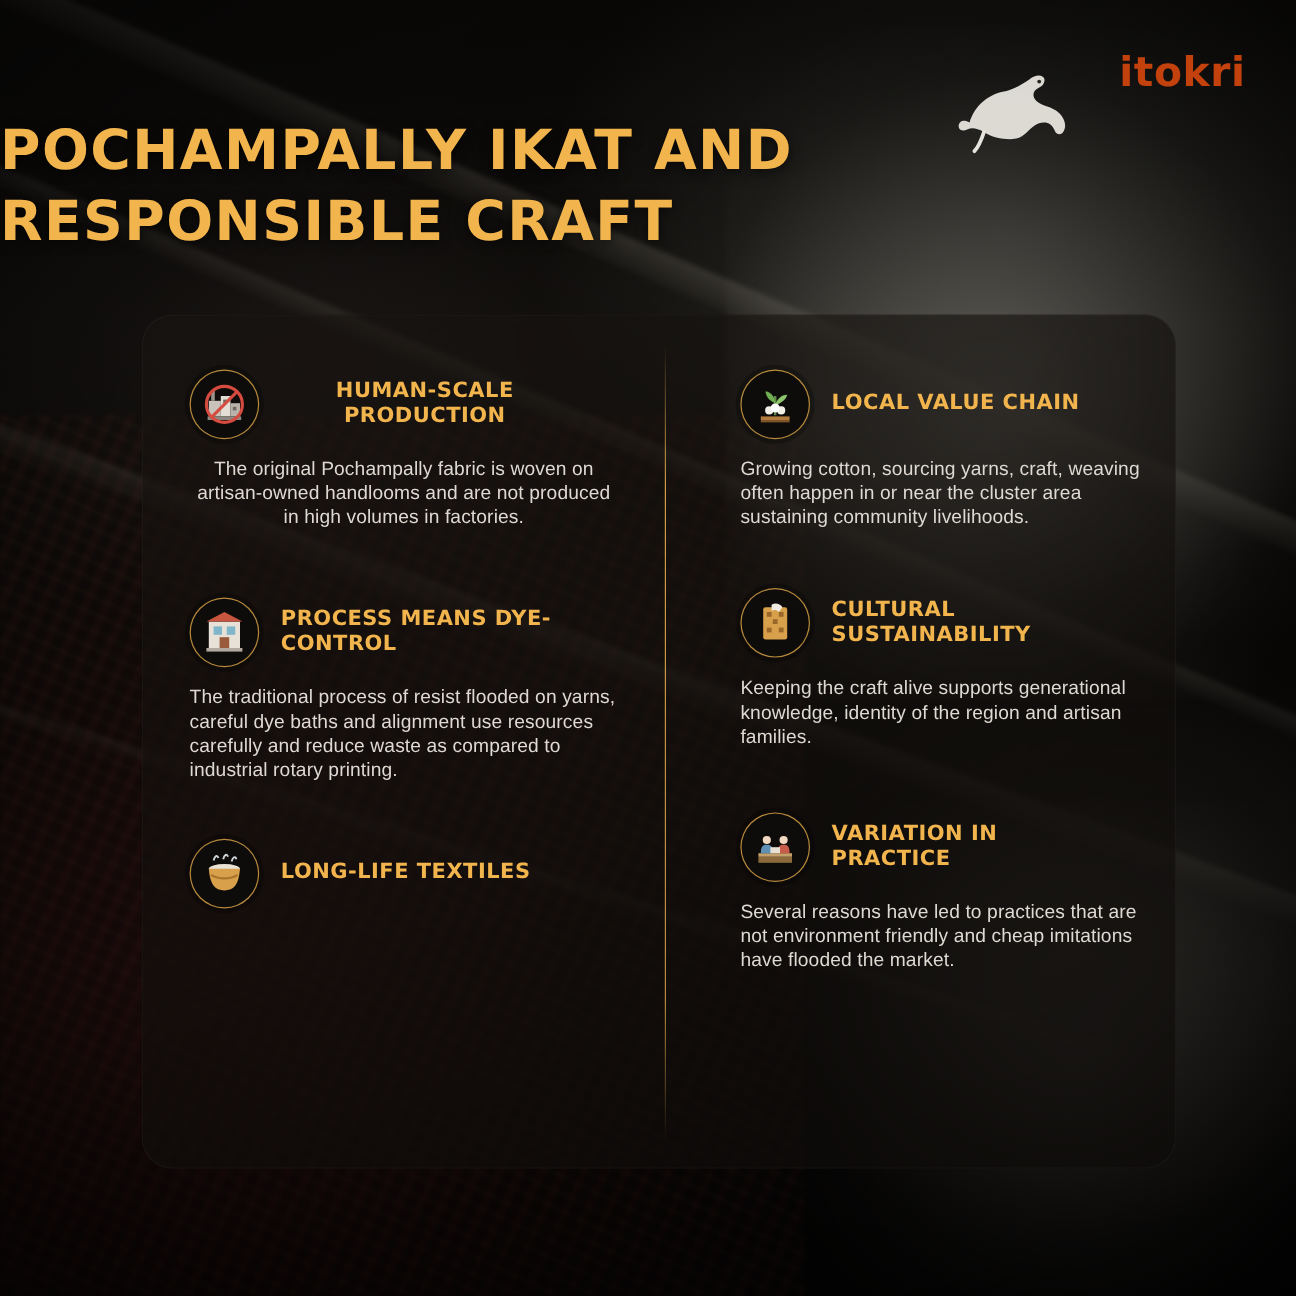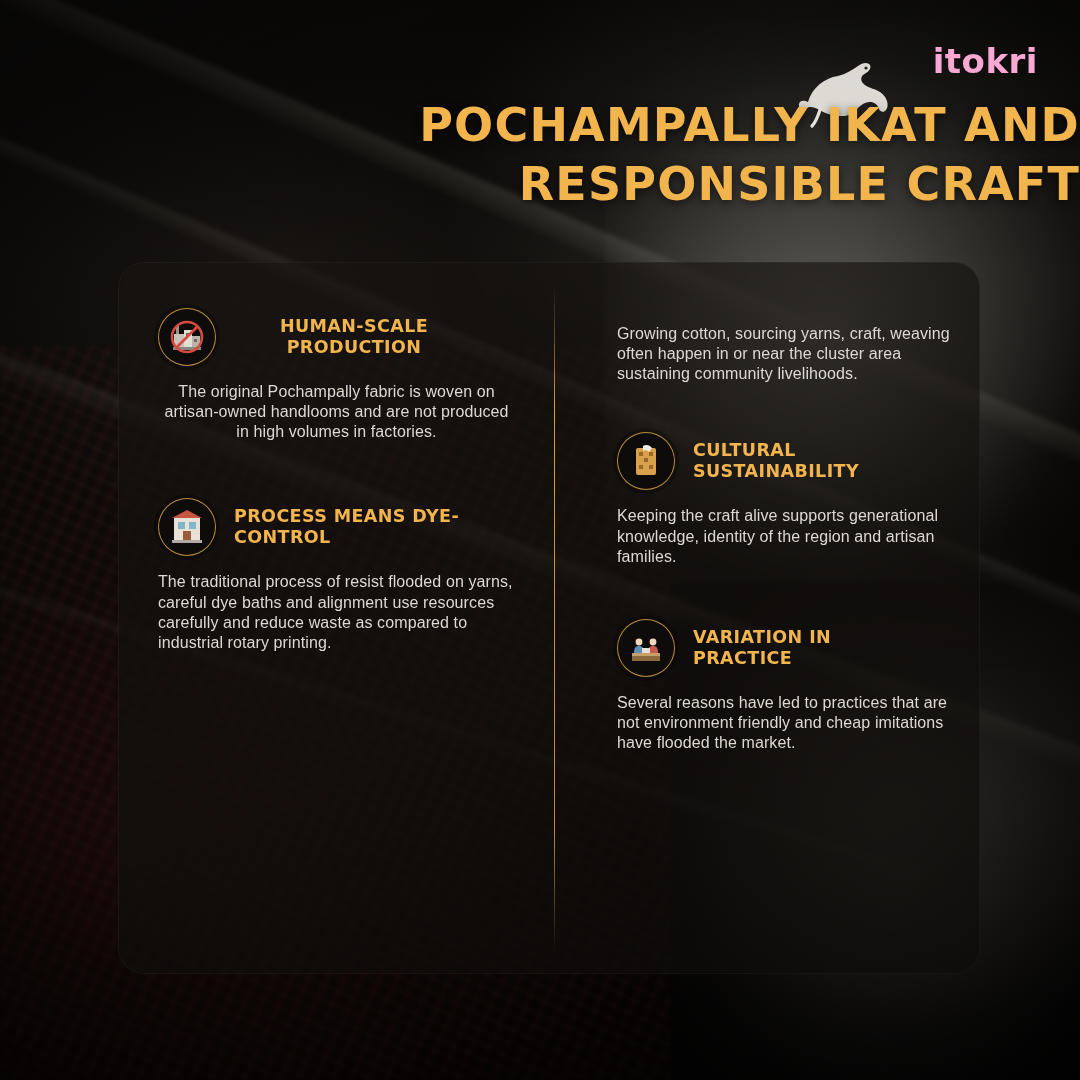--- a/index.html
+++ b/index.html
@@ -73,21 +73,21 @@
     background:
       radial-gradient(ellipse 75% 70% at 50% 50%, rgba(0,0,0,0.15), rgba(0,0,0,0.72) 100%),
       linear-gradient(180deg, rgba(0,0,0,0.35), rgba(0,0,0,0.10) 25%, rgba(0,0,0,0.30) 75%, rgba(0,0,0,0.55));
   }
 
   
   .brand {
     position: absolute;
     top: 44px;
     right: 42px;
-    color: #f9a8d4;
+    color: #c2410c;
     font-size: 34px;
     font-weight: 700;
     letter-spacing: 0.5px;
     line-height: 1;
     font-family: "DejaVu Sans", sans-serif;
   }
   .leopard {
     position: absolute;
     top: 52px;
     right: 180px;
@@ -95,21 +95,21 @@
     height: 80px;
     opacity: 0.95;
   }
 
   
   .title {
     position: absolute;
     top: 96px;
     left: 0;
     width: 100%;
-    text-align: right;
+    text-align: left;
     color: #f2b54e;
     font-size: 46px;
     font-weight: 800;
     letter-spacing: 1.2px;
     line-height: 1.28;
     text-transform: uppercase;
     text-shadow: 0 2px 10px rgba(0,0,0,0.6);
     font-family: "DejaVu Sans", sans-serif;
   }
   .title .line2 { display: block; }
@@ -259,27 +259,55 @@
                 <rect x="17" y="25" width="8" height="9" fill="#9a5b3c"></rect>
                 <rect x="6" y="34" width="30" height="3" fill="#b2aaa0"></rect>
               </svg>
             </div>
             <div class="item-title">PROCESS MEANS DYE-CONTROL</div>
           </div>
           <div class="item-body">The traditional process of resist flooded on yarns, careful dye baths and alignment use resources carefully and reduce waste as compared to industrial rotary printing.</div>
         </div>
 
         <div class="item">
+          <div class="item-head">
+            <div class="badge">
+              <svg width="42" height="42" viewBox="0 0 42 42">
+                <path d="M12 10 C13 6 15 5 16 8" stroke="#cfd6da" stroke-width="1.6" fill="none"></path>
+                <path d="M20 9 C21 5 23 4 24 7" stroke="#cfd6da" stroke-width="1.6" fill="none"></path>
+                <path d="M27 11 C28 7 30 6 31 9" stroke="#cfd6da" stroke-width="1.6" fill="none"></path>
+                <ellipse cx="21" cy="17" rx="13" ry="4" fill="#e8e2d6"></ellipse>
+                <path d="M8 17 C9 30 13 35 21 35 C29 35 33 30 34 17 Z" fill="#d8a04a"></path>
+                <path d="M10 22 C16 26 26 26 32 22" stroke="#a8742c" stroke-width="1.8" fill="none"></path>
+              </svg>
+            </div>
+            <div class="item-title">LONG-LIFE TEXTILES</div>
+          </div>
         </div>
 
       </div>
 
       <div class="col right">
 
         <div class="item">
+          <div class="item-head">
+            <div class="badge">
+              <svg width="42" height="42" viewBox="0 0 42 42">
+                <path d="M21 30 L21 14" stroke="#5c8a46" stroke-width="2" fill="none"></path>
+                <path d="M21 20 C16 18 13 14 13 10 C18 11 21 15 21 20 Z" fill="#6fae53"></path>
+                <path d="M21 22 C26 20 30 17 31 13 C26 13 22 17 21 22 Z" fill="#8cc56b"></path>
+                <circle cx="16" cy="26" r="3.4" fill="#f2efe7"></circle>
+                <circle cx="26" cy="26" r="3.4" fill="#f2efe7"></circle>
+                <circle cx="21" cy="24" r="3.8" fill="#ffffff"></circle>
+                <rect x="9" y="31" width="24" height="3" fill="#b07a3c"></rect>
+                <rect x="9" y="34" width="24" height="2" fill="#7d5328"></rect>
+              </svg>
+            </div>
+            <div class="item-title">LOCAL VALUE CHAIN</div>
+          </div>
           <div class="item-body">Growing cotton, sourcing yarns, craft, weaving often happen in or near the cluster area sustaining community livelihoods.</div>
         </div>
 
         <div class="item">
           <div class="item-head">
             <div class="badge">
               <svg width="42" height="42" viewBox="0 0 42 42">
                 <rect x="11" y="8" width="20" height="27" rx="2" fill="#d8a04a"></rect>
                 <g fill="#8a5a22" opacity="0.8">
                   <rect x="14" y="12" width="4" height="4"></rect>

